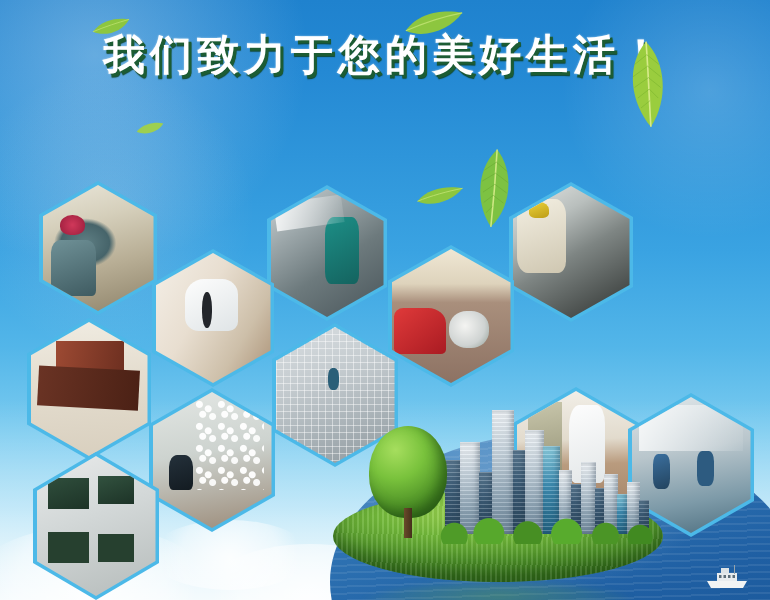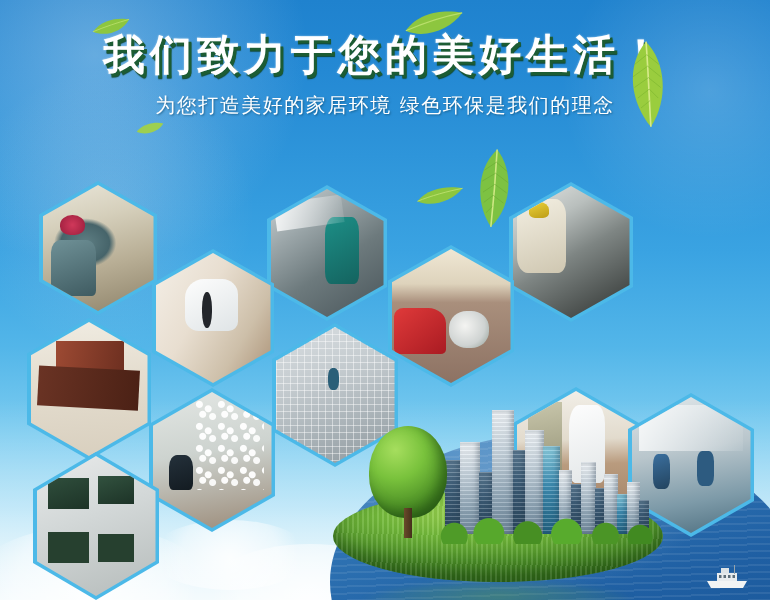--- a/index.html
+++ b/index.html
@@ -347,21 +347,20 @@
 <body>
 
 <div id="banner">
 
   <div class="glow g1"></div>
   <div class="glow g2"></div>
   <div class="glow g3"></div>
 
   <div class="title-wrap">
     <div class="main-title">我们致力于您的美好生活！</div>
-    <div class="sub-title">为您打造美好的家居环境 绿色环保是我们的理念</div>
   </div>
 
   <svg class="leaf" style="left:92px;top:16px;width:38px;height:22px;" viewBox="0 0 80 44">
     <path d="M2 32 C22 4 60 2 78 6 C66 30 30 44 2 32 Z" fill="#8dc63f"></path>
     <path d="M2 32 C26 22 56 12 78 6" stroke="#b5dd66" stroke-width="2" fill="none"></path>
   </svg>
 
   <svg class="leaf" style="left:404px;top:8px;width:60px;height:30px;" viewBox="0 0 100 50">
     <path d="M3 38 C24 6 68 2 97 8 C78 36 34 52 3 38 Z" fill="#8dc63f"></path>
     <path d="M3 38 C30 26 66 14 97 8" stroke="#badf6c" stroke-width="2" fill="none"></path>

